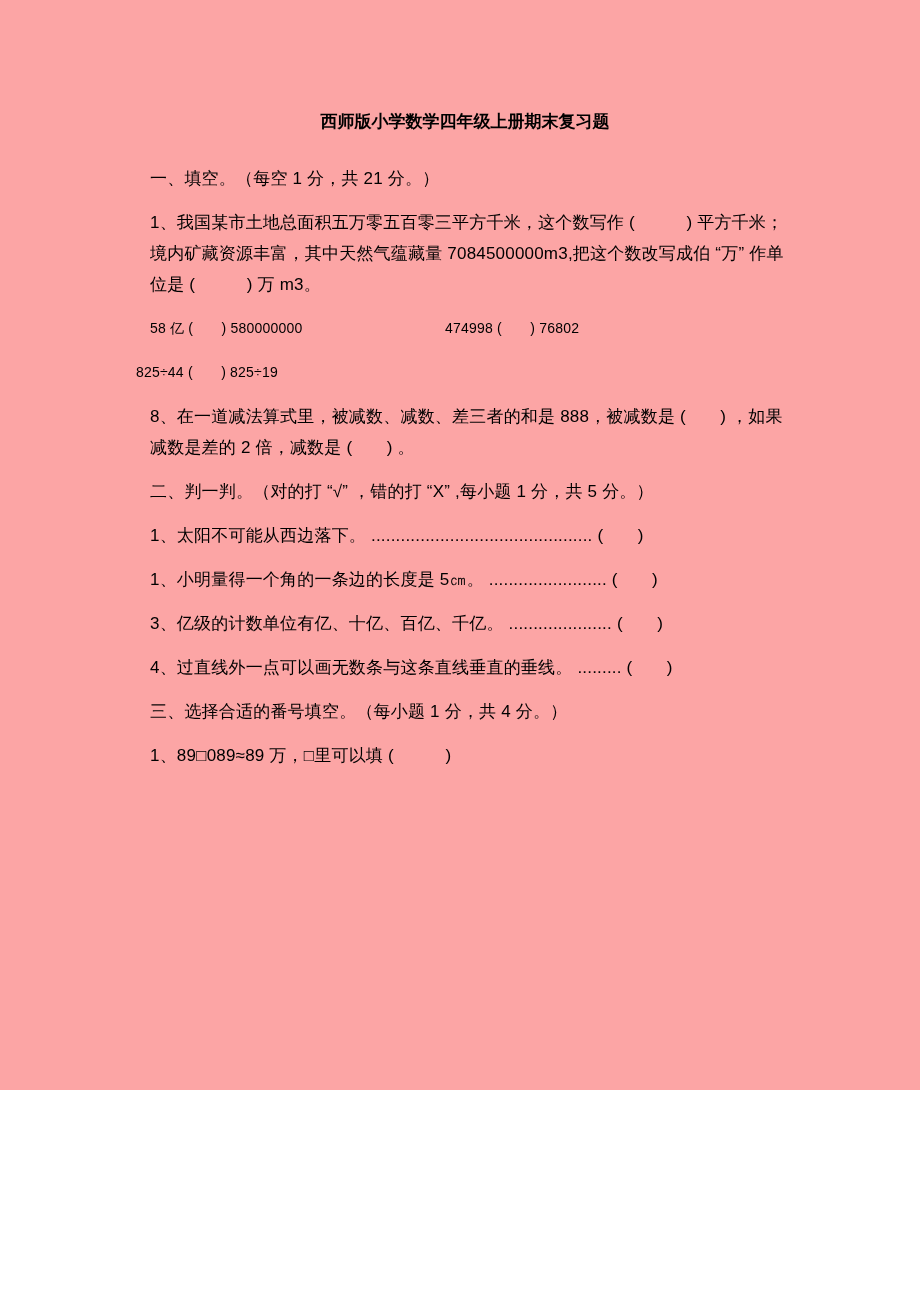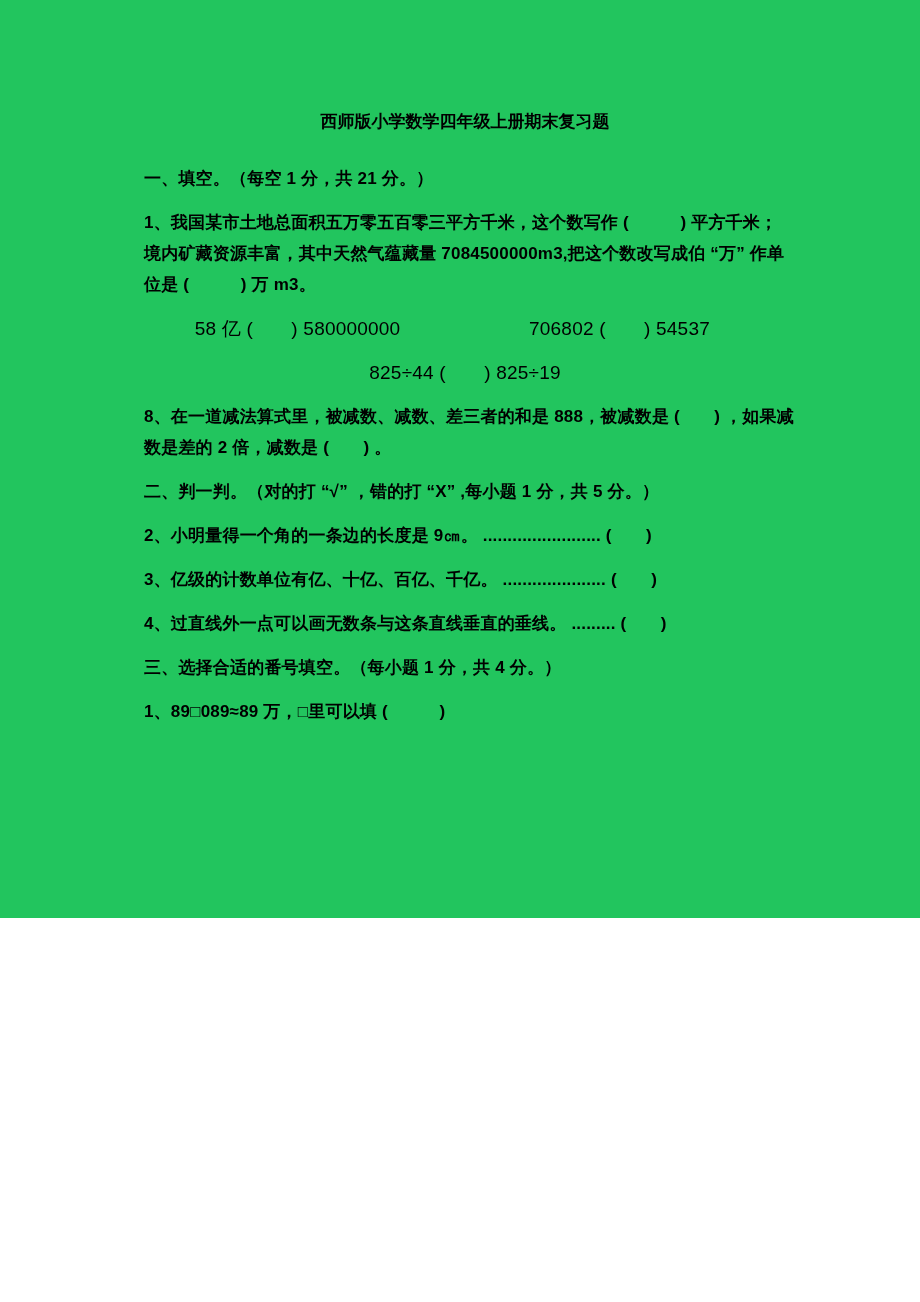--- a/index.html
+++ b/index.html
@@ -3,53 +3,52 @@
 <meta charset="utf-8">
 <style>
   html, body {
     margin: 0;
     padding: 0;
     background: #ffffff;
   }
   .page {
     position: relative;
     width: 920px;
-    height: 918px;
-    background: #22c55e;
+    height: 1090px;
+    background: #fca5a5;
     color: #000000;
     font-family: "Liberation Sans", "DejaVu Sans", sans-serif;
     overflow: hidden;
     box-sizing: border-box;
   }
   .content {
     padding: 106px 126px 0 136px;
     box-sizing: border-box;
   }
   .title {
     font-size: 17px;
     font-weight: 600;
     line-height: 31px;
     text-align: center;
     margin: 0 0 26px 0;
   }
   .para {
     font-size: 17px;
-    font-weight: 700;
+    font-weight: 400;
     line-height: 31px;
-    margin: 0 0 13px 8px;
+    margin: 0 0 13px 14px;
     letter-spacing: 0.2px;
     word-break: break-all;
   }
   .cmp-row {
     display: flex;
-    font-size: 19px;
+    font-size: 14px;
     line-height: 31px;
     margin: 5px 0 13px 0;
     letter-spacing: 0.2px;
-    text-align: center;
   }
   .cmp-left {
     width: 309px;
     padding-left: 14px;
     box-sizing: border-box;
     flex: 0 0 auto;
   }
   .cmp-right {
     flex: 1 1 auto;
   }
@@ -65,35 +64,36 @@
     <p class="para">一、填空。（每空 1 分，共 21 分。）</p>
 
     <p class="para">1、我国某市土地总面积五万零五百零三平方千米，这个数写作 (　　　) 平方千米；境内矿藏资源丰富，其中天然气蕴藏量 7084500000m3,把这个数改写成伯 “万” 作单位是 (　　　) 万 m3。</p>
 
 
 
 
 
     <div class="cmp-row">
       <span class="cmp-left">58 亿 (　　) 580000000</span>
-      <span class="cmp-right">706802 (　　) 54537</span>
+      <span class="cmp-right">474998 (　　) 76802</span>
     </div>
 
     <div class="cmp-row">
       <span class="cmp-right">825÷44 (　　) 825÷19</span>
     </div>
 
 
 
     <p class="para">8、在一道减法算式里，被减数、减数、差三者的和是 888，被减数是 (　　) ，如果减数是差的 2 倍，减数是 (　　) 。</p>
 
     <p class="para">二、判一判。（对的打 “√” ，错的打 “X” ,每小题 1 分，共 5 分。）</p>
 
+    <p class="para">1、太阳不可能从西边落下。 ............................................. (　　)</p>
 
-    <p class="para">2、小明量得一个角的一条边的长度是 9㎝。 ........................ (　　)</p>
+    <p class="para">1、小明量得一个角的一条边的长度是 5㎝。 ........................ (　　)</p>
 
     <p class="para">3、亿级的计数单位有亿、十亿、百亿、千亿。 ..................... (　　)</p>
 
     <p class="para">4、过直线外一点可以画无数条与这条直线垂直的垂线。 ......... (　　)</p>
 
 
     <p class="para">三、选择合适的番号填空。（每小题 1 分，共 4 分。）</p>
 
     <p class="para">1、89□089≈89 万，□里可以填 (　　　)</p>
 

